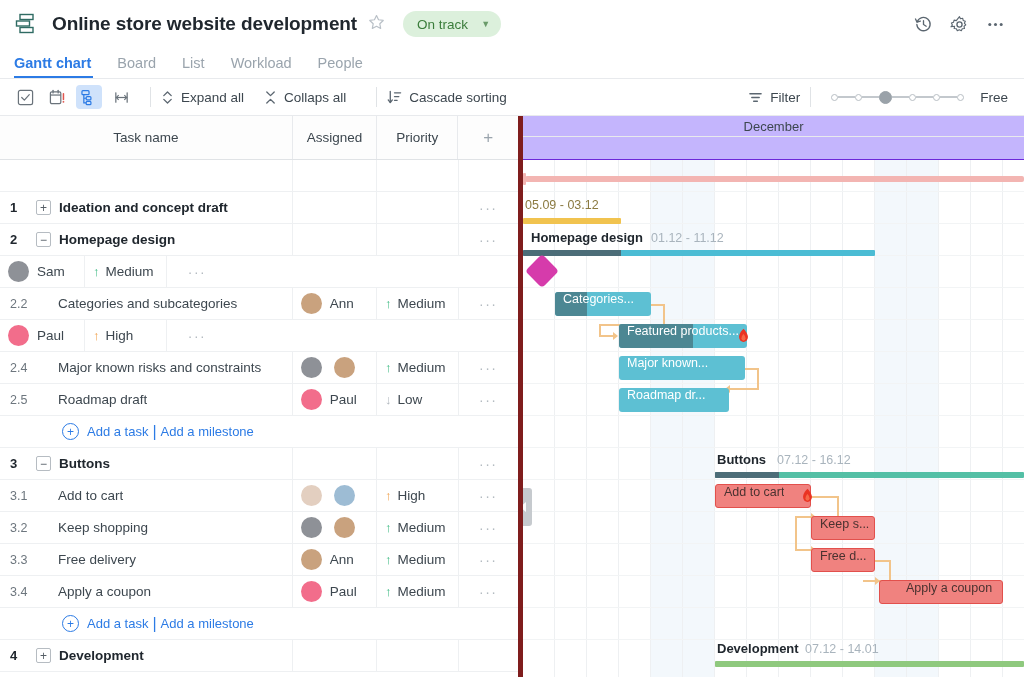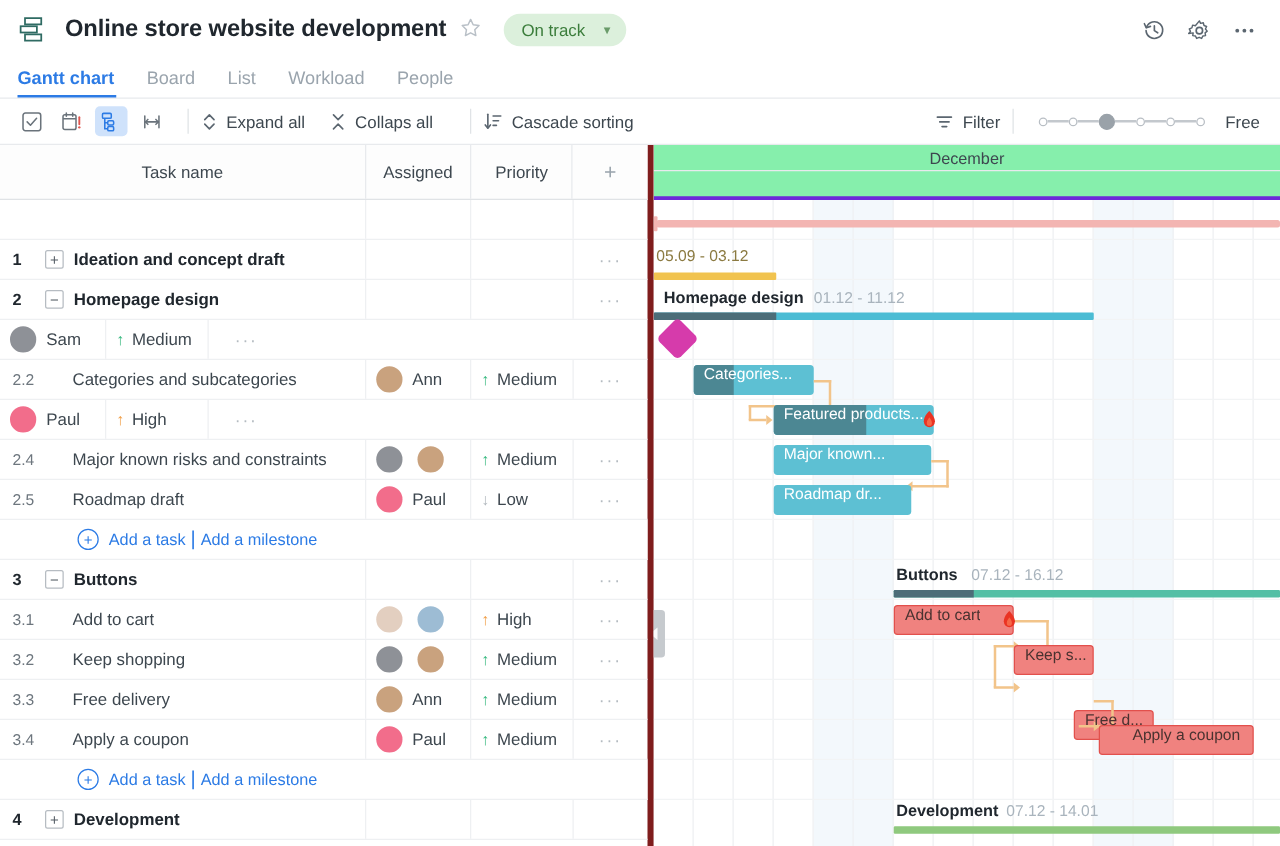--- a/index.html
+++ b/index.html
@@ -96,21 +96,21 @@
   .arr.up-high { color:#f0a04b; }
   .arr.down-low { color:#b0b7bd; }
   .addrow { height:32px; display:flex; align-items:center; padding-left:62px; border-bottom:1px solid #eef0f2; background:#fff;}
   .add-plus { width:17px;height:17px;border-radius:50%;border:1.4px solid #2c7be5;color:#2c7be5;
               display:flex;align-items:center;justify-content:center;font-size:12px;line-height:1;margin-right:8px;cursor:pointer;}
   .addlink { font-size:13px; color:#2c7be5; cursor:pointer; }
   .addsep { color:#2c7be5; margin:0 4px; }
 
   
   .tl { flex:1 1 auto; position:relative; overflow:hidden; background:#fff; }
-  .tl-head { height:44px; border-bottom:3px solid #6d28d9; position:relative; background:#86efac;}
+  .tl-head { height:44px; border-bottom:1px solid #6d28d9; position:relative; background:#c4b5fd;}
   .tl-month { height:21px; display:flex; align-items:center; justify-content:center; font-size:13px; color:#3d474f; border-bottom:1px solid #e8eaed;}
   .tl-days { height:22px; display:flex; }
   .tl-day { width:32px; flex:none; display:flex; align-items:center; justify-content:center;
             font-size:12.5px; color:#4a545c; border-right:1px solid #e8eaed; }
   .tl-day.we { color:#5b93d6; background:#eef5fb; }
   .tl-canvas { position:absolute; left:0; right:0; top:44px; bottom:0; }
   .colline { position:absolute; top:0; bottom:0; width:1px; background:#eef0f2; }
   .colband { position:absolute; top:0; bottom:0; width:32px; background:#f3f8fc; }
 
   .rowsep { position:absolute; left:0; right:0; height:1px; background:#f2f4f5; }
@@ -652,21 +652,21 @@
         <div class="dep" style="left:272px; top:356.4px; width:44px; height:1.6px;"></div>
         <div class="dep" style="left:272px; top:356.4px; width:1.6px; height:34px;"></div>
         <div class="dep" style="left:272px; top:389px; width:16px; height:1.6px;"></div>
         <div class="deparrow r" style="left:288px; top:386px;"></div>
         <div class="deparrow r" style="left:288px; top:353px;"></div>
 
         <div class="tbar red" style="left:288px; top:356px; width:64px;">
           <span class="tbar-txt">Keep s...</span>
         </div>
 
-        <div class="tbar red" style="left:288px; top:408px; width:64px;margin-left:48px;">
+        <div class="tbar red" style="left:288px; top:388px; width:64px;">
           <span class="tbar-txt">Free d...</span>
         </div>
 
         <div class="dep" style="left:352px; top:400px; width:16px; height:1.6px;"></div>
         <div class="dep" style="left:366.4px; top:400px; width:1.6px; height:22px;"></div>
         <div class="dep" style="left:340px; top:420.4px; width:28px; height:1.6px;"></div>
         <div class="dep" style="left:340px; top:420.4px; width:1.6px; height:0px;"></div>
         <div class="deparrow r" style="left:352px; top:417px;"></div>
 
         <div class="tbar red" style="left:356px; top:420px; width:124px;">

